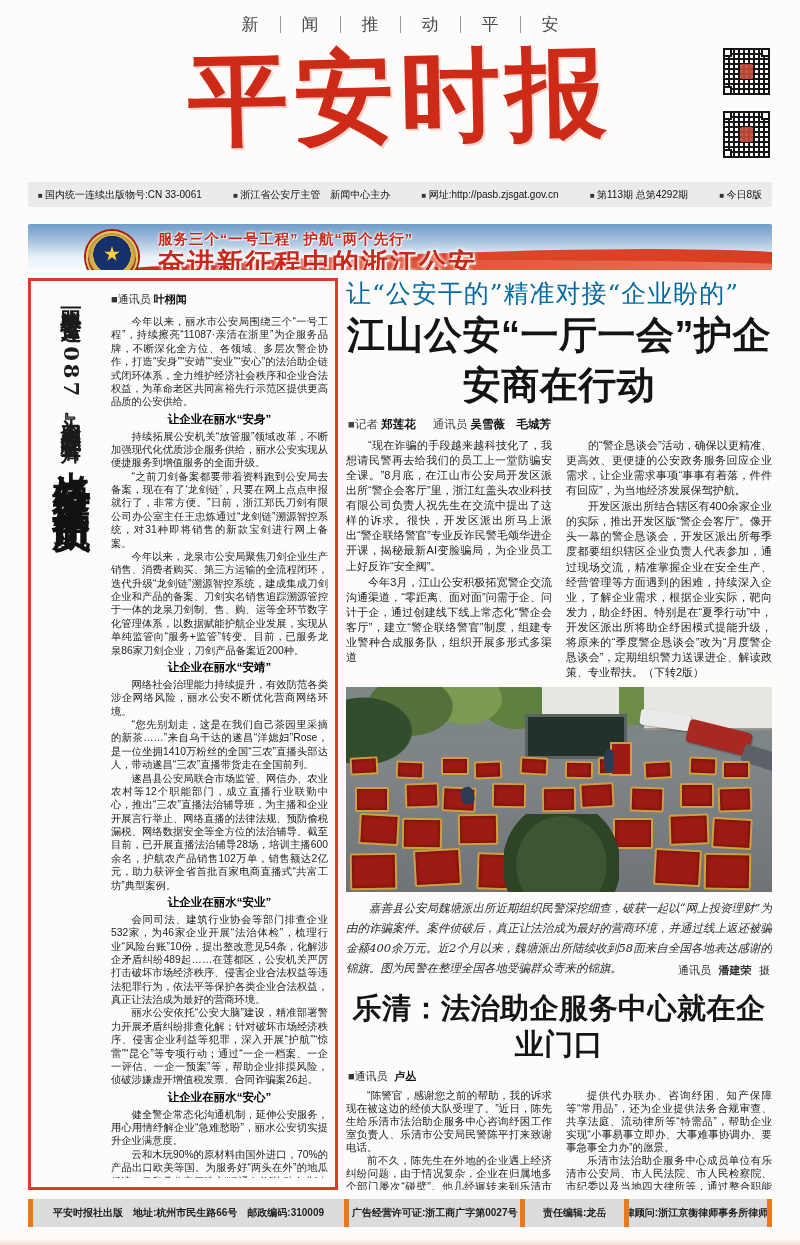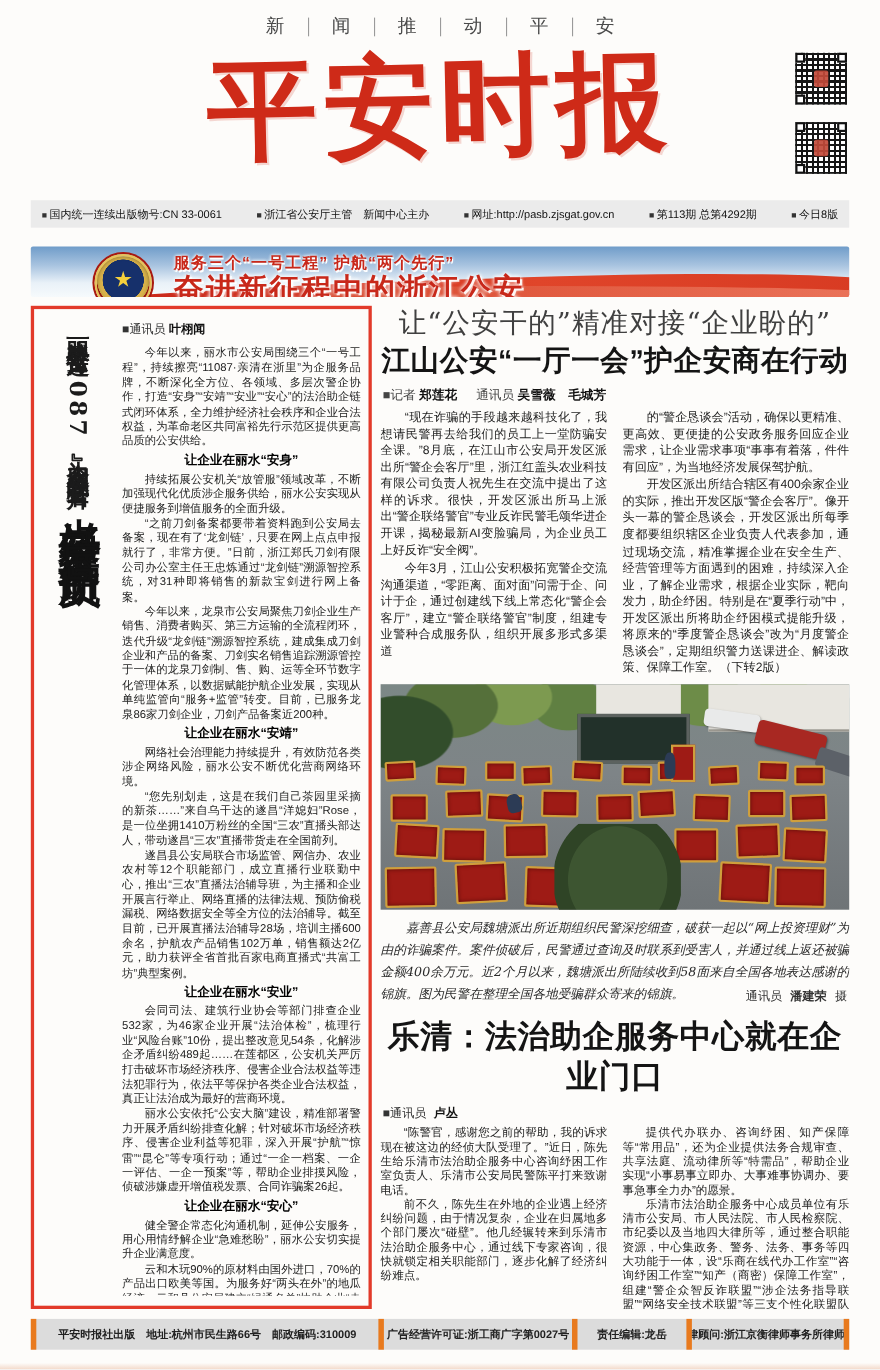--- a/index.html
+++ b/index.html
@@ -62,22 +62,22 @@
   .vt-large{writing-mode:vertical-rl;text-orientation:mixed;font-size:38px;font-weight:900;
             letter-spacing:5px;color:#121212;margin-top:12px;line-height:1.02;}
   .lishui-body{flex:1;overflow:hidden;}
   .byline{font-size:11px;color:#333;margin:2px 0 8px 0;}
   .byline b{color:#111;}
   .art-text p{margin:0;font-size:10.3px;line-height:1.3;text-align:justify;text-indent:2em;color:#222;}
   .art-text .t-h{font-weight:900;text-align:center;text-indent:0;font-size:11.5px;margin:3px 0;color:#000;}
 
   
   .rightcol{flex:1;display:flex;flex-direction:column;}
-  .kicker{font-family:"DejaVu Serif",serif;font-size:25px;text-align:center;color:#404040;letter-spacing:1px;line-height:1.25;}
-  .headline{font-size:26px;font-weight:900;text-align:center;color:#141414;letter-spacing:.5px;line-height:1.3;margin-top:2px;}
+  .kicker{font-family:"DejaVu Serif",serif;font-size:25px;text-align:left;color:#0369a1;letter-spacing:1px;line-height:1.25;}
+  .headline{font-size:38px;font-weight:900;text-align:center;color:#141414;letter-spacing:.5px;line-height:1.3;margin-top:2px;}
   .byline-row{font-size:11.5px;color:#444;margin:7px 0 6px 2px;}
   .byline-row b{color:#111;margin-right:14px;}
   .twocol{display:flex;gap:14px;}
   .twocol .col{flex:1;overflow:hidden;}
   .js-body .col p{margin:0 0 1px;font-size:11px;line-height:1.37;text-align:justify;text-indent:2em;color:#222;}
   .js-body{height:245px;overflow:hidden;justify-content:flex-end;}
   .yq-body{flex:1;overflow:hidden;}
   .yq-body .col p{margin:0;font-size:10.5px;line-height:1.24;text-align:justify;text-indent:2em;color:#222;}
 
   
@@ -224,21 +224,21 @@
         </div>
         <div class="twocol js-body">
           <div class="col">
 
           <p class="t-p">“现在诈骗的手段越来越科技化了，我想请民警再去给我们的员工上一堂防骗安全课。”8月底，在江山市公安局开发区派出所“警企会客厅”里，浙江红盖头农业科技有限公司负责人祝先生在交流中提出了这样的诉求。很快，开发区派出所马上派出“警企联络警官”专业反诈民警毛颂华进企开课，揭秘最新AI变脸骗局，为企业员工上好反诈“安全阀”。</p>
               <p class="t-p">今年3月，江山公安积极拓宽警企交流沟通渠道，“零距离、面对面”问需于企、问计于企，通过创建线下线上常态化“警企会客厅”，建立“警企联络警官”制度，组建专业警种合成服务队，组织开展多形式多渠道</p>
             </div>
           <div class="col">
 
           <p class="t-p">的“警企恳谈会”活动，确保以更精准、更高效、更便捷的公安政务服务回应企业需求，让企业需求事项“事事有着落，件件有回应”，为当地经济发展保驾护航。</p>
-              <p class="t-p">开发区派出所结合辖区有400余家企业的实际，推出开发区版“警企会客厅”。像开头一幕的警企恳谈会，开发区派出所每季度都要组织辖区企业负责人代表参加，通过现场交流，精准掌握企业在安全生产、经营管理等方面遇到的困难，持续深入企业，了解企业需求，根据企业实际，靶向发力，助企纾困。特别是在“夏季行动”中，开发区派出所将助企纾困模式提能升级，将原来的“季度警企恳谈会”改为“月度警企恳谈会”，定期组织警力送课进企、解读政策、保障工作室。（下转2版）</p>
+              <p class="t-p">开发区派出所结合辖区有400余家企业的实际，推出开发区版“警企会客厅”。像开头一幕的警企恳谈会，开发区派出所每季度都要组织辖区企业负责人代表参加，通过现场交流，精准掌握企业在安全生产、经营管理等方面遇到的困难，持续深入企业，了解企业需求，根据企业实际，靶向发力，助企纾困。特别是在“夏季行动”中，开发区派出所将助企纾困模式提能升级，将原来的“季度警企恳谈会”改为“月度警企恳谈会”，定期组织警力送课进企、解读政策、专业帮扶。（下转2版）</p>
             </div>
         </div>
 
         <div class="photo">
           <div class="trees"></div>
           <div class="building b1"></div>
           <div class="building b2"></div>
           <div class="pond"></div>
           <div class="car car-white"></div>
           <div class="car car-red"></div>
@@ -275,21 +275,21 @@
               <div class="flag" style="left: 72.2857%; top: 79%; width: 11%; height: 18%; transform: rotate(3deg);"></div>
               <div class="flag" style="left: 84.1429%; top: 81%; width: 11%; height: 18%; transform: rotate(1deg);"></div>
             </div>
           <div class="held-flag"></div>
           <div class="officer of1"></div>
           <div class="officer of2"></div>
           <div class="bush"></div>
         </div>
 
         <div class="caption">
-          <span>嘉善县公安局魏塘派出所近期组织民警深挖细查，破获一起以“网上投资理财”为由的诈骗案件。案件侦破后，民警通过查询及时联系到受害人，并通过线上返还被骗金额400余万元。近2个月以来，魏塘派出所陆续收到58面来自全国各地表达感谢的锦旗。图为民警在整理全国各地受骗群众寄来的锦旗。</span>
+          <span>嘉善县公安局魏塘派出所近期组织民警深挖细查，破获一起以“网上投资理财”为由的诈骗案件。案件侦破后，真正让法治成为最好的营商环境，并通过线上返还被骗金额400余万元。近2个月以来，魏塘派出所陆续收到58面来自全国各地表达感谢的锦旗。图为民警在整理全国各地受骗群众寄来的锦旗。</span>
           <span class="credit">
             <span>通讯员</span>
             <b>潘建荣</b>
             <span>摄</span>
           </span>
         </div>
 
         <div class="yq-headline">乐清：法治助企服务中心就在企业门口</div>
         <div class="yq-byline byline">
           <span>■通讯员</span>

